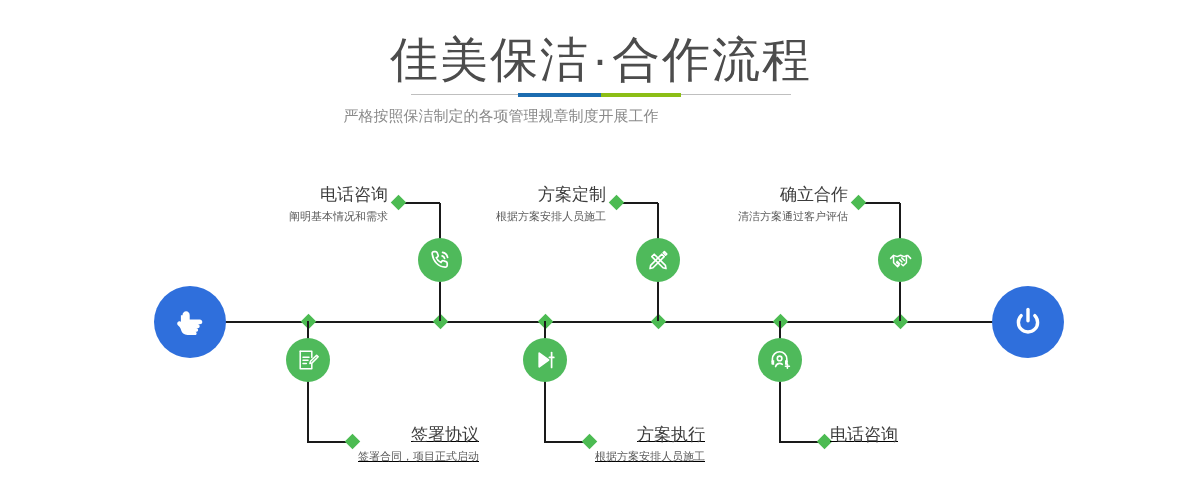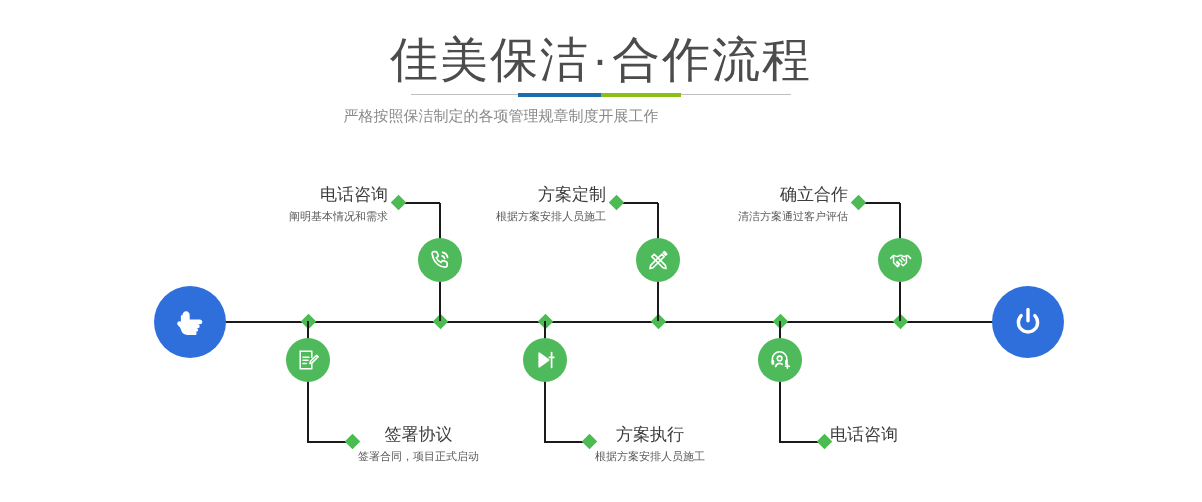--- a/index.html
+++ b/index.html
@@ -184,21 +184,21 @@
   .node.top .bubble  { top: 88px; }
   .node.top .hline   { top: 52px; width: 42px; left: -42px; }
   .node.top .tip     { left: -47px; top: 47px; }
   .node.top .label   { right: 52px; top: 34px; text-align: right; }
 
   
   .node.bot .vline   { top: 171px; height: 122px; }
   .node.bot .bubble  { top: 188px; }
   .node.bot .hline   { top: 291px; width: 42px; left: 0px; }
   .node.bot .tip     { left: 39px; top: 286px; }
-  .node.bot .label   { left: 50px; top: 274px; text-align: center; }
+  .node.bot .label   { left: 50px; top: 274px; text-align: right; text-decoration: underline; }
 
   .flow-wrap { position: absolute; inset: 0; }
 </style>
 </head>
 <body>
 
 <div class="page">
 
   <div class="header">
     <h1 class="page-title"><span>佳美保洁</span><span class="title-dot">·</span><span>合作流程</span></h1>

